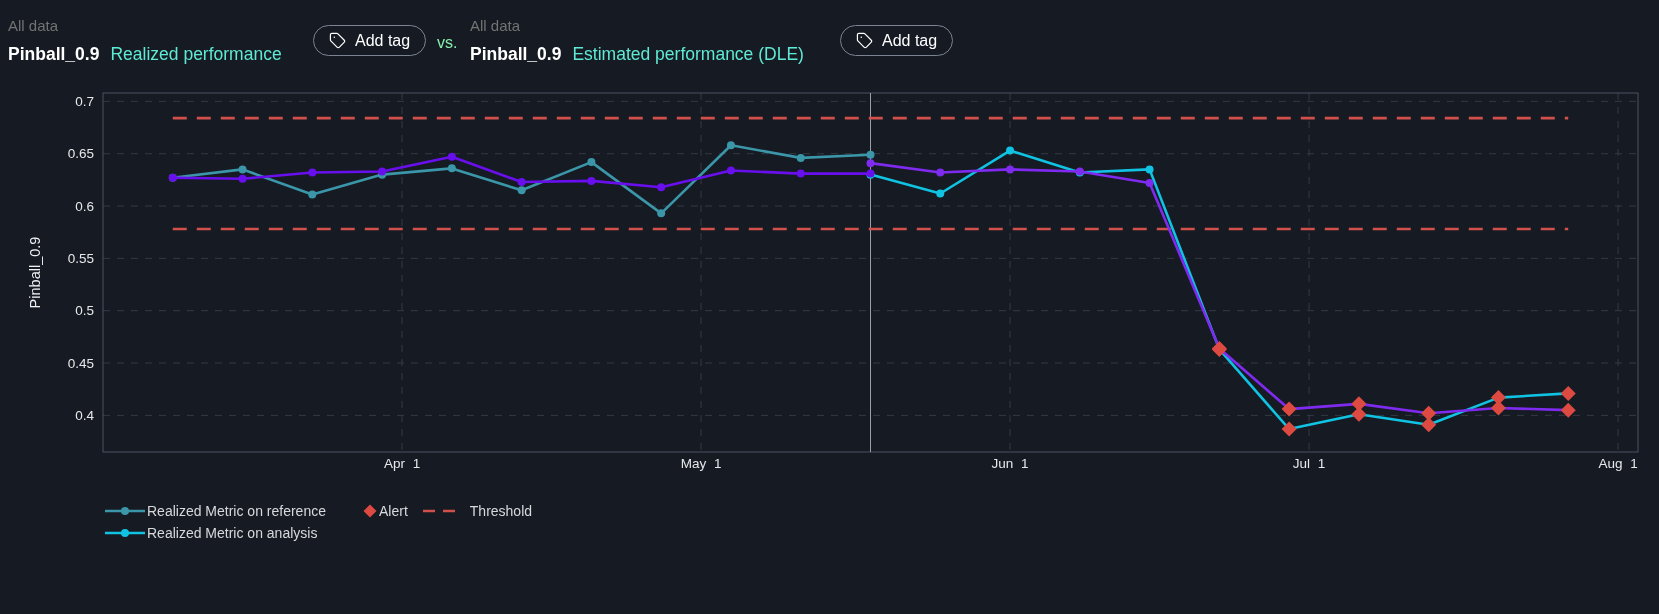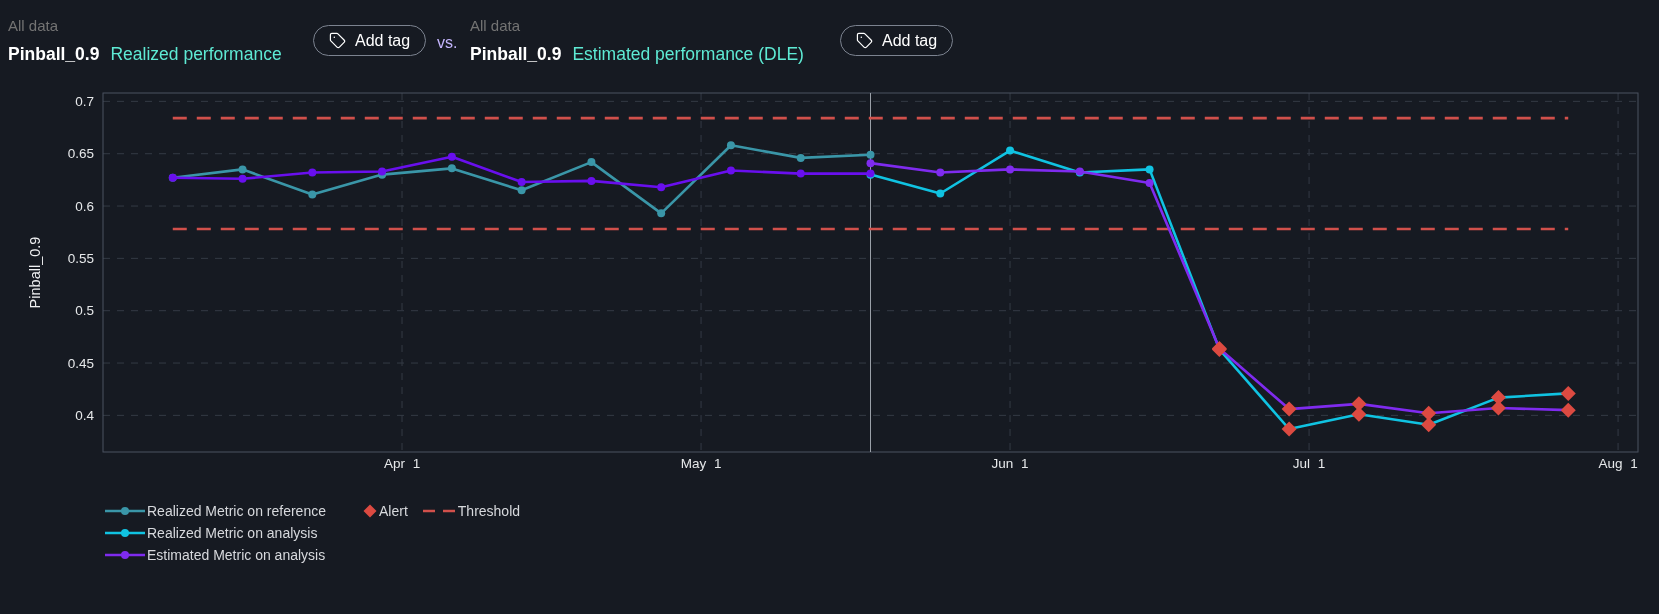--- a/index.html
+++ b/index.html
@@ -5,21 +5,21 @@
   html,body{margin:0;padding:0;background:#161a22;}
   body{width:1659px;height:614px;position:relative;overflow:hidden;
        font-family:"Liberation Sans",sans-serif;-webkit-font-smoothing:antialiased;}
   .title-block{position:absolute;top:17px;}
   .title-block.left{left:8px;}
   .title-block.right{left:470px;}
   .scope{font-size:15px;color:#737373;line-height:17px;}
   .metric-line{margin-top:10px;white-space:nowrap;}
   .metric{font-size:17.5px;font-weight:bold;color:#ffffff;}
   .subtitle{font-size:17.5px;color:#5eead4;margin-left:11px;}
-  .vs{position:absolute;left:437px;top:34px;font-size:16px;color:#c4b5fd;}
+  .vs{position:absolute;left:437px;top:34px;font-size:16px;color:#86efac;}
   .add-tag{position:absolute;top:25px;height:31px;display:flex;align-items:center;gap:9px;
            padding:0 15px;background:transparent;border:1px solid #7c8390;border-radius:16px;
            color:#ffffff;font-size:16px;font-family:"Liberation Sans",sans-serif;cursor:pointer;box-sizing:border-box;}
   .add-tag.b1{left:313px;}
   .add-tag.b2{left:840px;}
   #chart{position:absolute;left:0;top:80px;}
   .legend{position:absolute;left:0;top:500px;width:1659px;}
   .legend-col1{position:absolute;left:104px;top:0;}
   .legend-col2{position:absolute;left:362px;top:0;height:22px;display:flex;align-items:flex-start;}
   .legend-row{height:22px;display:flex;align-items:center;gap:1px;}
@@ -179,36 +179,29 @@
       </svg>
       <span class="legend-label">Realized Metric on reference</span>
     </div>
     <div class="legend-row">
       <svg width="42" height="14" viewBox="0 0 42 14">
         <line class="sym-line" x1="1" y1="7" x2="41" y2="7" stroke-width="2.5" stroke="#10c3e2"></line>
           <circle class="sym-dot" cx="21" cy="7" r="4" fill="#10c3e2"></circle>
       </svg>
       <span class="legend-label">Realized Metric on analysis</span>
     </div>
-    <div class="legend-row">
-      <svg width="42" height="14" viewBox="0 0 42 14">
-        <line class="sym-line" x1="1" y1="7" x2="41" y2="7" stroke-width="2.5" stroke="#7f2bef"></line>
-          <circle class="sym-dot" cx="21" cy="7" r="4" fill="#7f2bef"></circle>
-      </svg>
-      <span class="legend-label">Estimated Metric on analysis</span>
-    </div>
   </div>
   <div class="legend-col2">
     <div class="legend-row">
       <svg width="16" height="16" viewBox="0 0 16 16">
         <path id="legend-alert-diamond" d="M8 1.5 L14.5 8 L8 14.5 L1.5 8 Z" fill="#dc4a41"></path>
       </svg>
       <span class="legend-label">Alert</span>
     </div>
     <div class="legend-row gap14">
       <svg width="34" height="10" viewBox="0 0 34 10">
         <line class="thr-dash" x1="1" y1="5" x2="13" y2="5" stroke-width="2.5" stroke="#d1504b"></line>
         <line class="thr-dash" x1="21" y1="5" x2="33" y2="5" stroke-width="2.5" stroke="#d1504b"></line>
       </svg>
-      <span class="legend-label gap10" style="margin-left:1px">Threshold</span>
+      <span class="legend-label gap10" style="margin-left:13px">Threshold</span>
     </div>
   </div>
 </div>
 
 </body></html>

